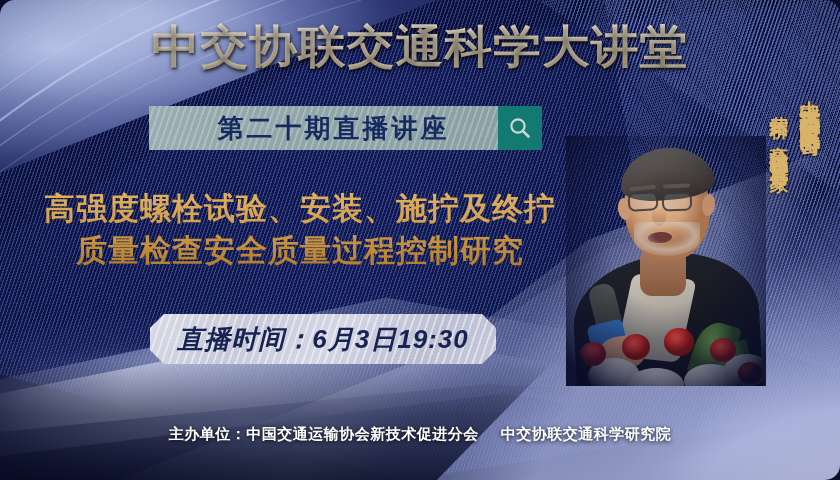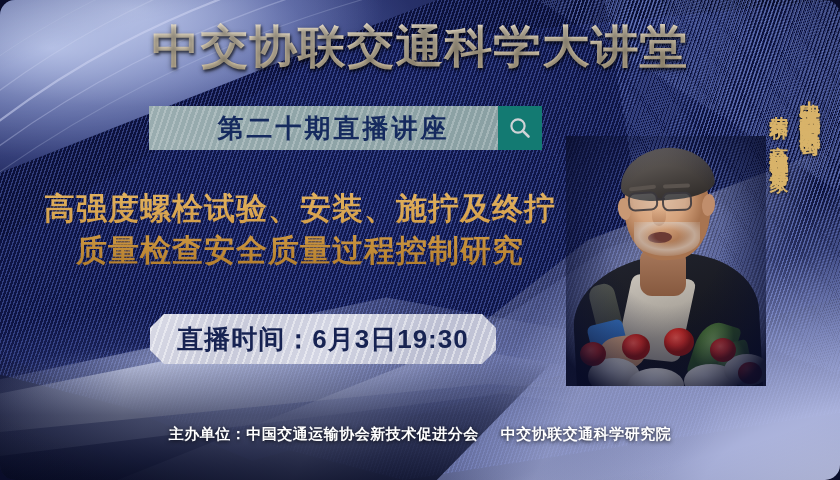--- a/index.html
+++ b/index.html
@@ -290,20 +290,21 @@
     background-image:repeating-linear-gradient(109deg,
       rgba(255,255,255,0) 0px, rgba(255,255,255,0) 5px,
       rgba(255,255,255,0.45) 5px, rgba(255,255,255,0.45) 7px);
     pointer-events:none;
   }
   .time-text {
     position:relative; z-index:2;
     font-size:26px; font-weight:bold;
     color:#172352; letter-spacing:1px;
     white-space:nowrap;
+    font-style:italic;
   }
 
   
   .vtext {
     position:absolute;
     writing-mode:vertical-rl;
     text-orientation:upright;
     font-weight:bold;
     color:#d8b36a;
     letter-spacing:3px;

